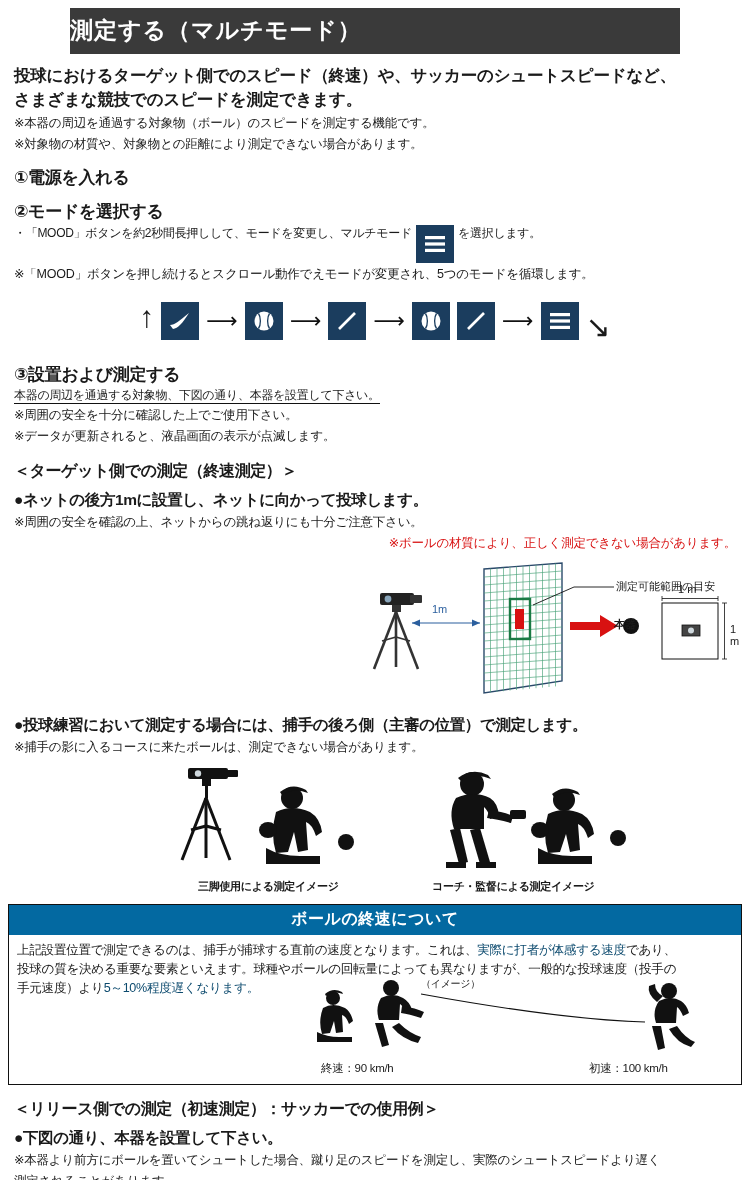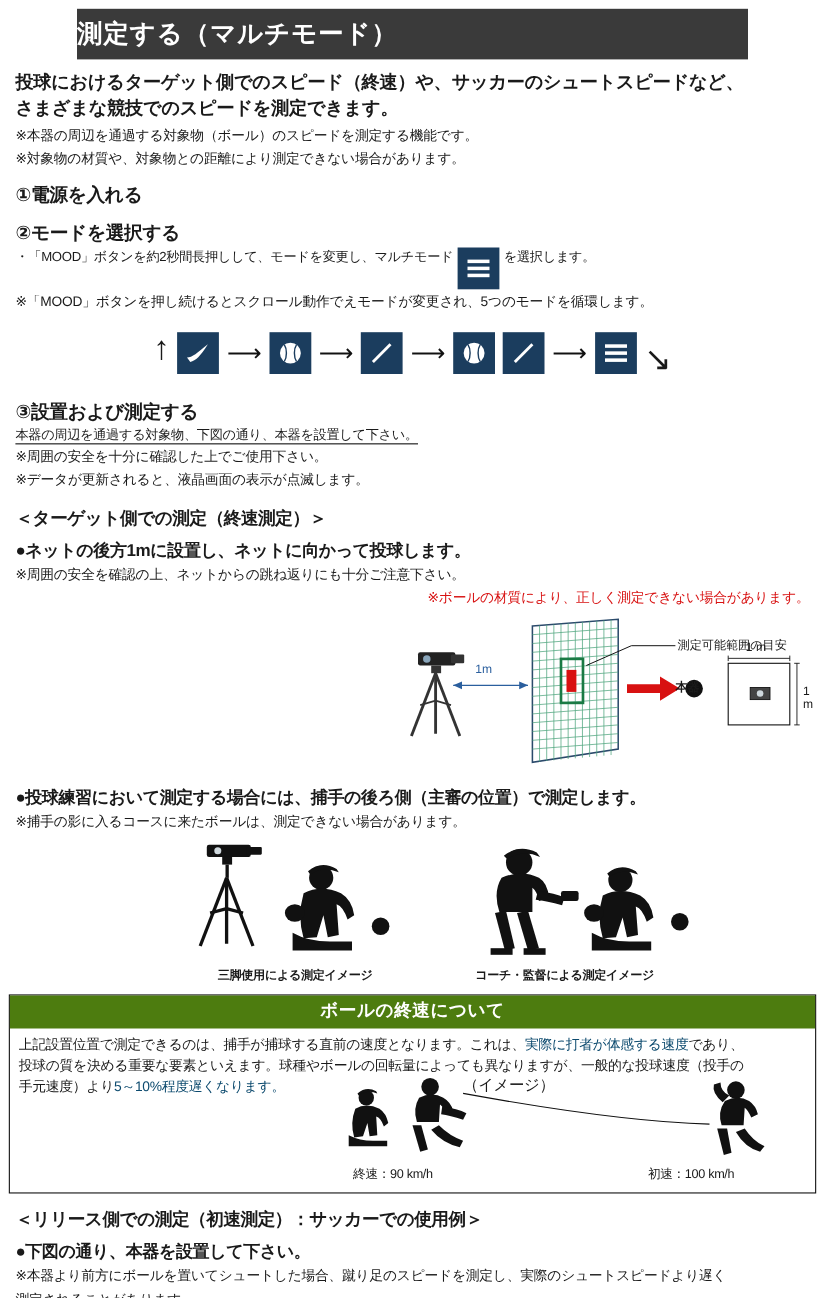--- a/index.html
+++ b/index.html
@@ -108,21 +108,21 @@
     position:absolute;bottom:0;
     font-size:11px;font-weight:bold;letter-spacing:-0.3px;
   }
 
   
   .ball-box{
     border:1.5px solid #111;
     margin-top:10px;
   }
   .ball-box-head{
-    background:#4d7c0f;
+    background:#0369a1;
     color:#fff;
     text-align:center;
     font-size:16px;
     font-weight:bold;
     padding:4px 0 5px 0;
     letter-spacing:0.5px;
   }
   .ball-box-body{
     padding:6px 8px 6px 8px;
     font-size:12.6px;
@@ -132,21 +132,22 @@
   }
   .red{color:#0c4a6e;}
   .ball-fig{position:relative;height:78px;margin-top:2px;}
   .spd{
     position:absolute;
     font-size:11.5px;
     bottom:0;
   }
   .imgcap{
     position:absolute;
-    font-size:14px;
+    font-size:10px;
+    font-family:Liberation Serif, serif;
   }
 </style>
 </head>
 <body>
 
 <div class="page">
 
   <div class="title-bar">測定する（マルチモード）</div>
 
   <div class="body-wrap">

